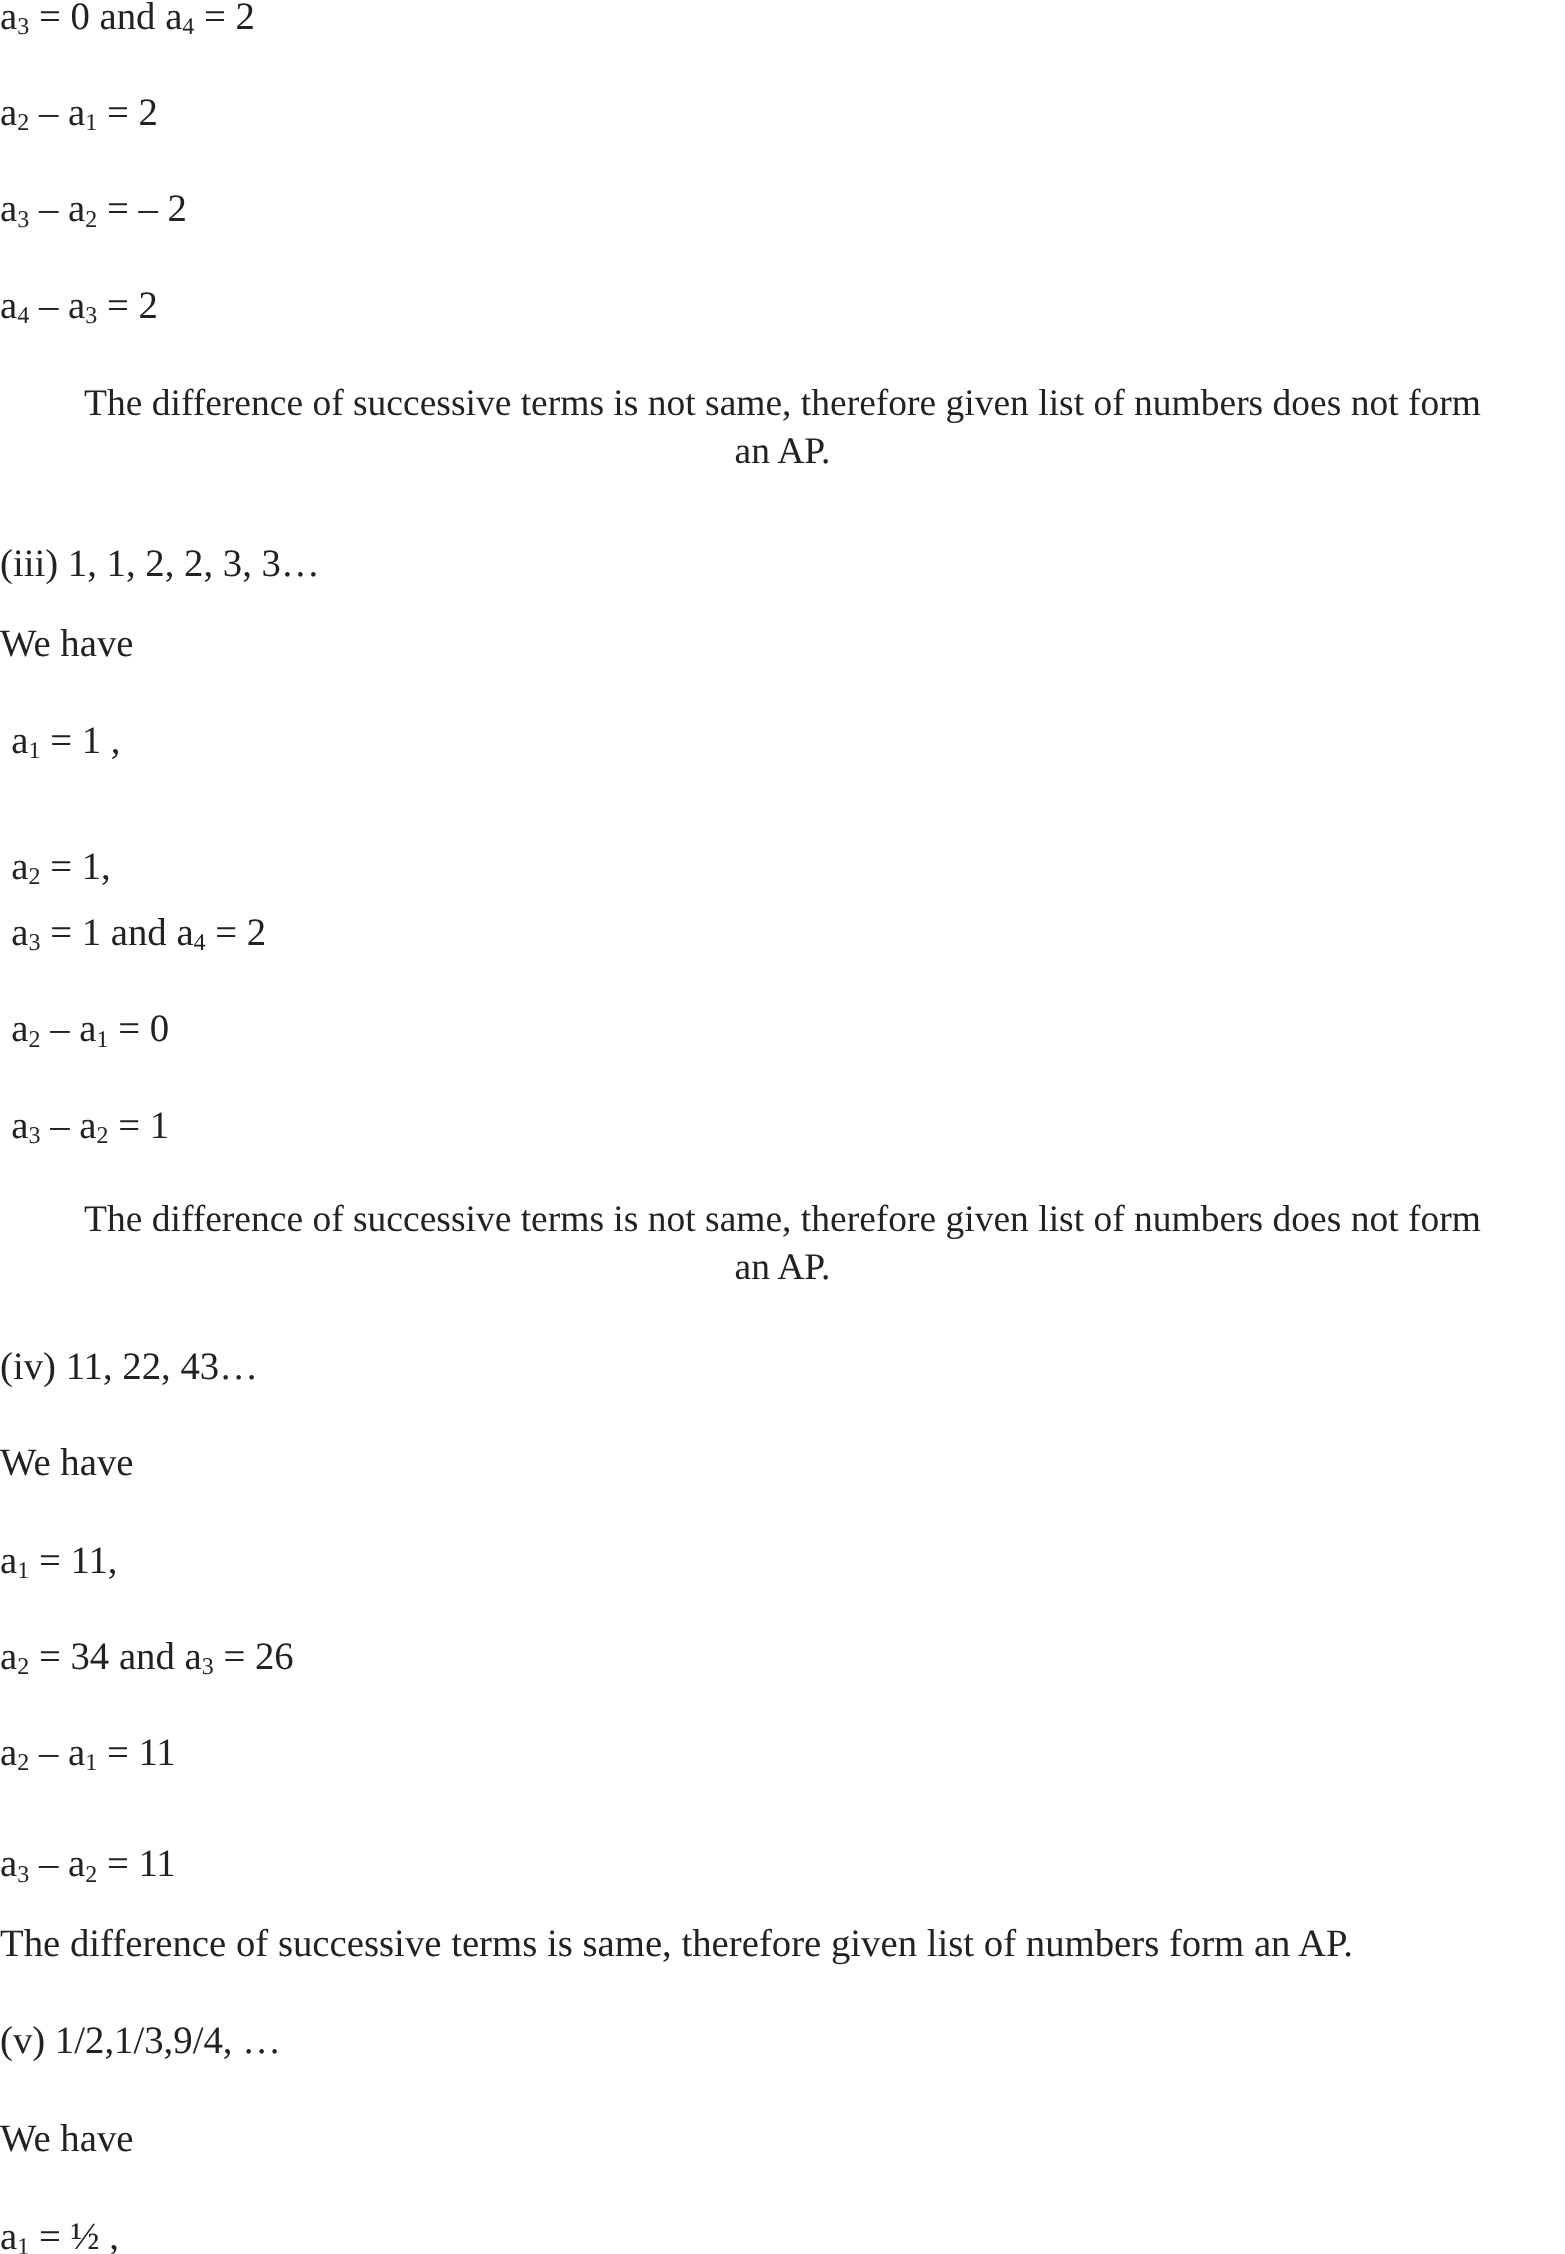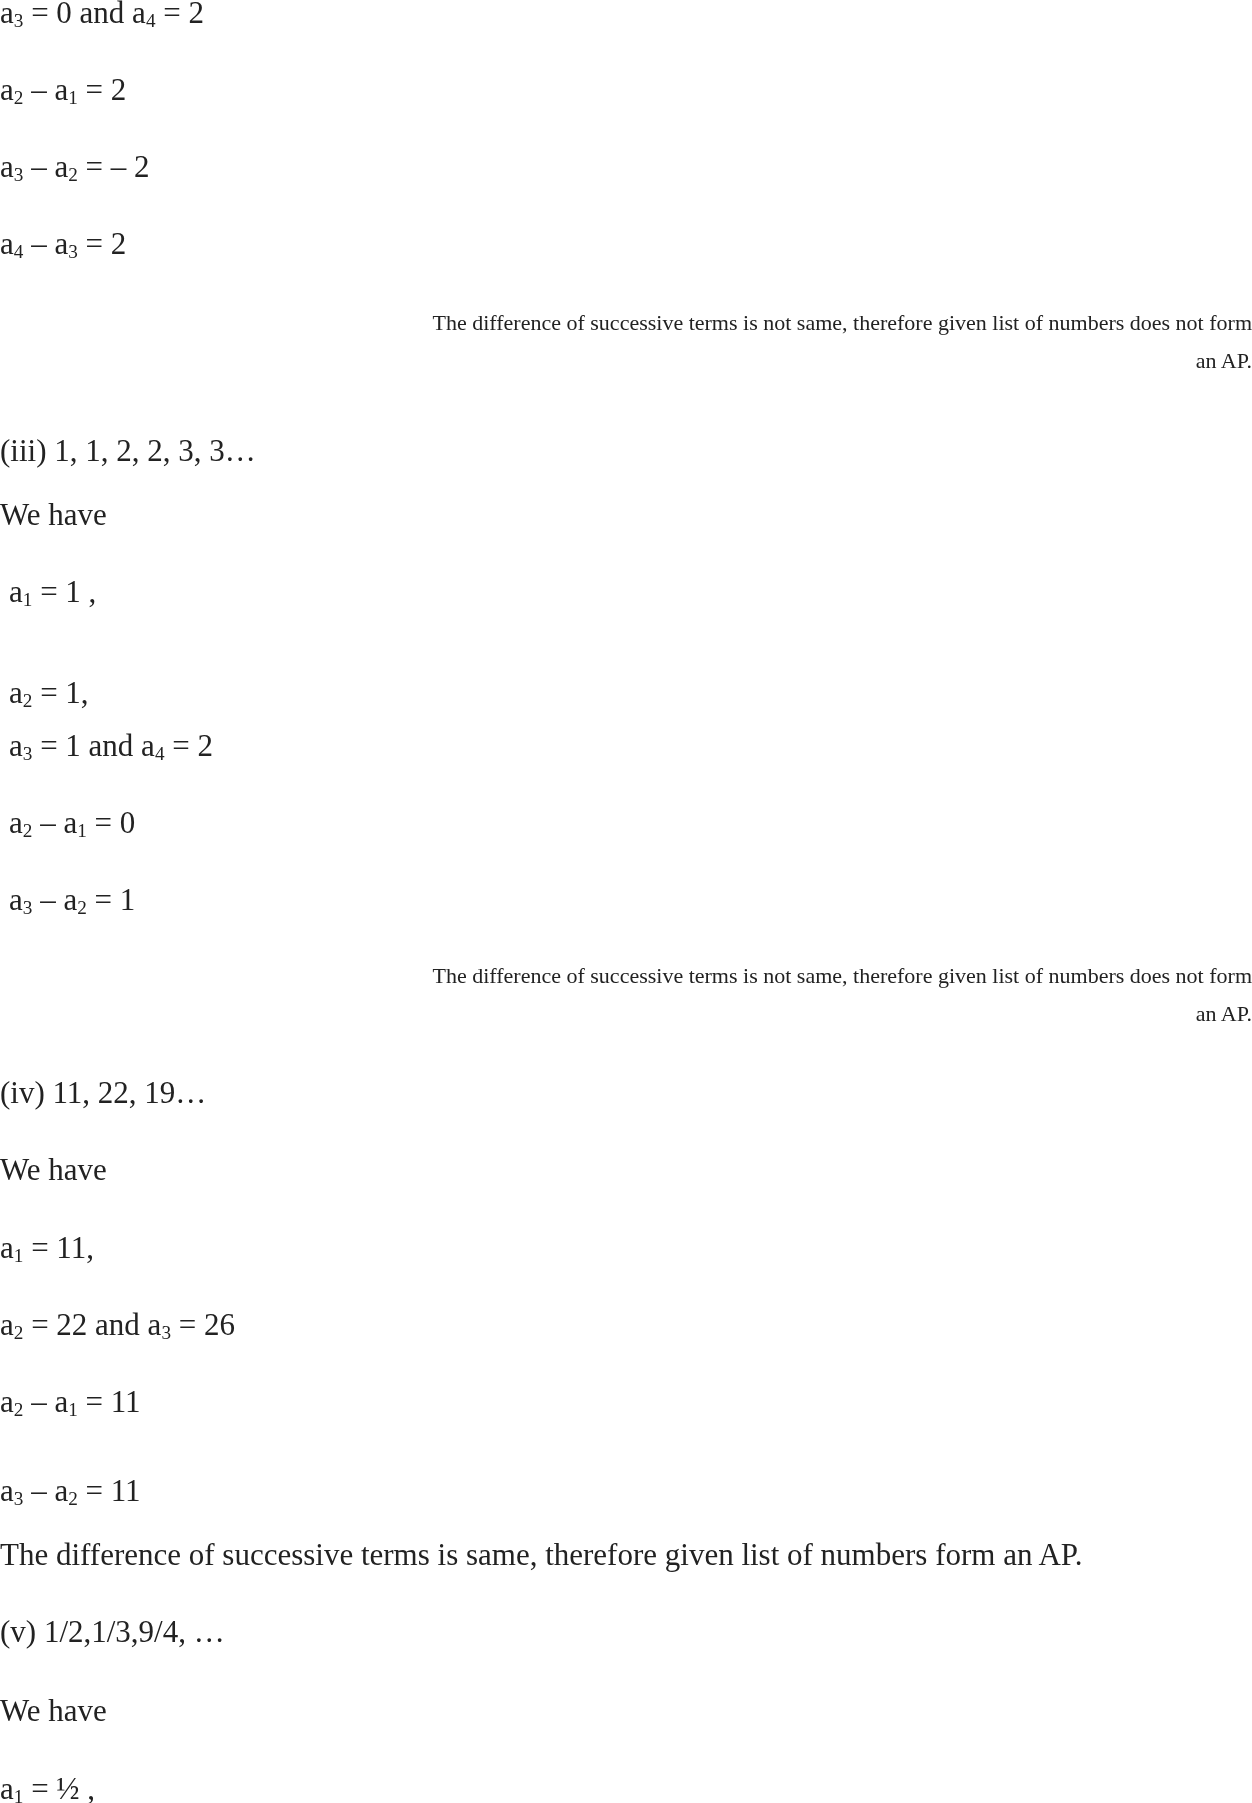--- a/index.html
+++ b/index.html
@@ -20,23 +20,23 @@
       left: 0;
       font-size: 31px;
       line-height: 38px;
       white-space: nowrap;
     }
     .indent { left: 9px; }
     .para {
       position: absolute;
       left: 0;
       width: 1252px;
-      font-size: 22px;
+      font-size: 30px;
       line-height: 38px;
-      text-align: right;
+      text-align: center;
     }
     sub {
       font-size: 0.62em;
       vertical-align: -0.22em;
       line-height: 0;
     }
   </style>
 </head>
 <body>
 
@@ -73,28 +73,28 @@
   <span>a</span><sub>2</sub><span> – a</span><sub>1</sub><span> = 0</span>
 </div>
 <div class="line indent" style="top:881px">
   <span>a</span><sub>3</sub><span> – a</span><sub>2</sub><span> = 1</span>
 </div>
 <div class="para" style="top:957px">
   <div>The difference of successive terms is not same, therefore given list of numbers does not form</div>
   <div>an AP.</div>
 </div>
 
-<div class="line" style="top:1074px">(iv) 11, 22, 19…</div>
+<div class="line" style="top:1074px">(iv) 11, 22, 43…</div>
 <div class="line" style="top:1151px">We have</div>
 
 <div class="line" style="top:1229px">
   <span>a</span><sub>1</sub><span> = 11,</span>
 </div>
 <div class="line" style="top:1306px">
-  <span>a</span><sub>2</sub><span> = 22 and a</span><sub>3</sub><span> = 26</span>
+  <span>a</span><sub>2</sub><span> = 34 and a</span><sub>3</sub><span> = 26</span>
 </div>
 <div class="line" style="top:1383px">
   <span>a</span><sub>2</sub><span> – a</span><sub>1</sub><span> = 11</span>
 </div>
 <div class="line" style="top:1472px">
   <span>a</span><sub>3</sub><span> – a</span><sub>2</sub><span> = 11</span>
 </div>
 <div class="line" style="top:1536px">The difference of successive terms is same, therefore given list of numbers form an AP.</div>
 
 <div class="line" style="top:1613px">(v) 1/2,1/3,9/4, …</div>

